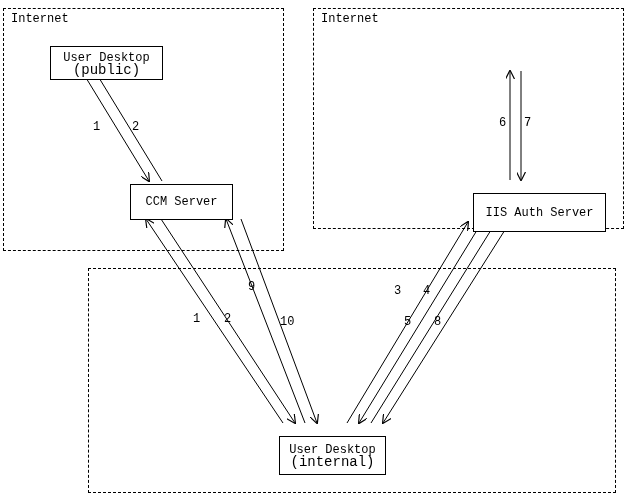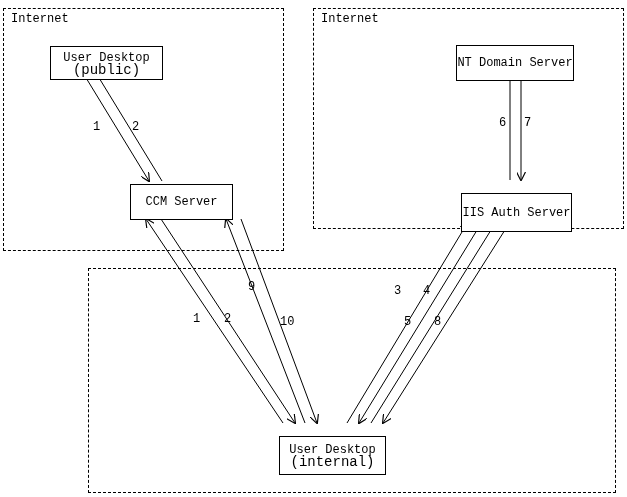--- a/index.html
+++ b/index.html
@@ -103,25 +103,22 @@
 
   <div class="node" style="left:50px; top:34px; width:113px; height:34px;">
     <div class="node-title">User Desktop</div>
     <div class="node-subtitle">(public)</div>
   </div>
 
   <div class="node" style="left:130px; top:172px; width:103px; height:36px;">
     <div class="node-title">CCM Server</div>
   </div>
 
-  <div class="node" style="left:456px; top:33px; width:118px; height:36px;">
-    <div class="node-title">NT Domain Server</div>
-  </div>
 
-  <div class="node" style="left:461px; top:181px; width:111px; height:39px;">
+  <div class="node" style="left:473px; top:181px; width:133px; height:39px;">
     <div class="node-title">IIS Auth Server</div>
   </div>
 
   <div class="node" style="left:279px; top:424px; width:107px; height:39px;">
     <div class="node-title">User Desktop</div>
     <div class="node-subtitle">(internal)</div>
   </div>
 
   <span class="edge-label" style="left:93px; top:120px;">1</span>
   <span class="edge-label" style="left:132px; top:120px;">2</span>

